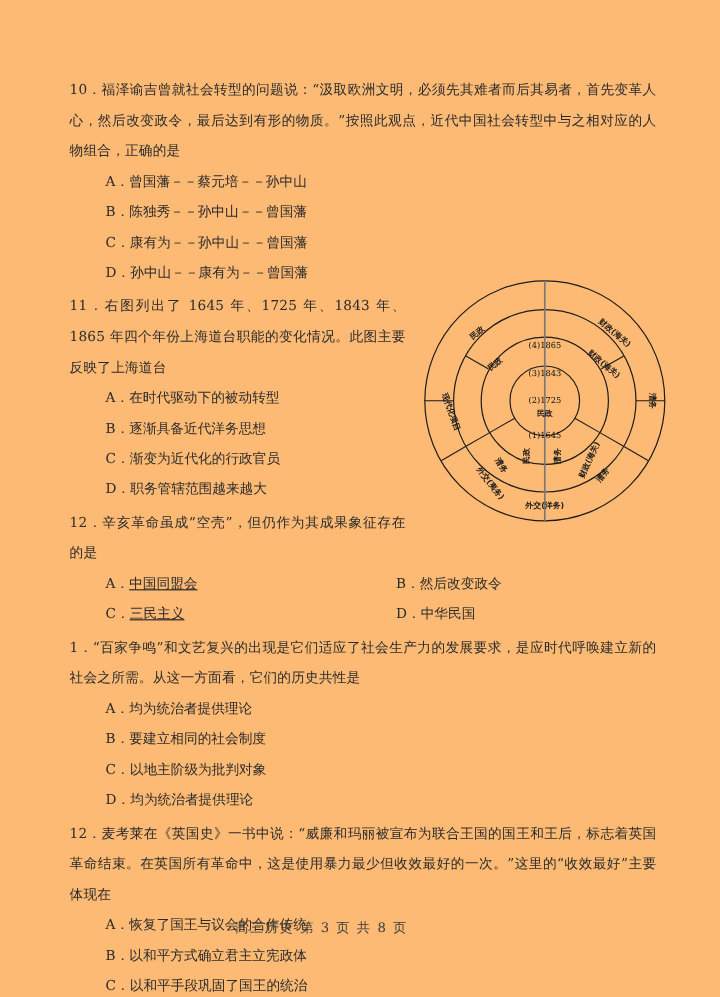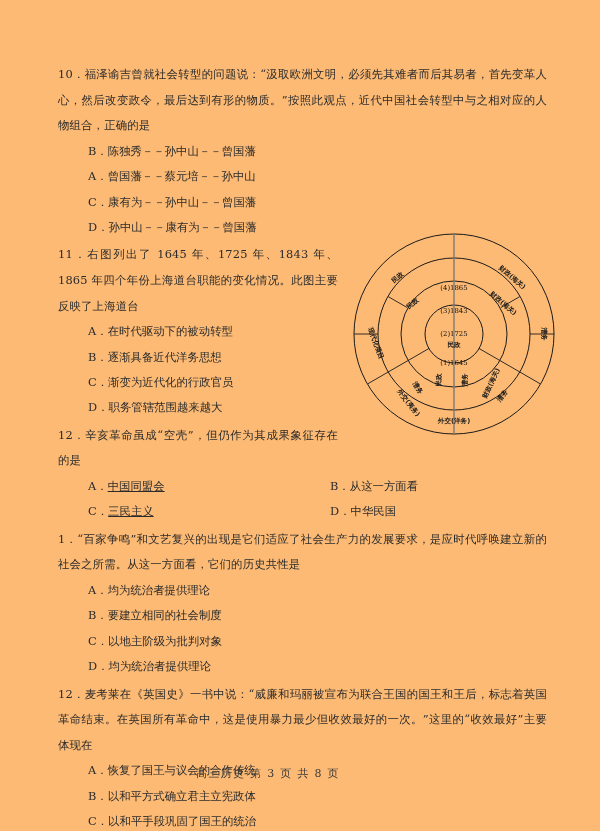--- a/index.html
+++ b/index.html
@@ -109,43 +109,43 @@
 </style>
 </head>
 <body>
 
 <div class="page">
   <div class="content">
 
     <div class="q-block">
       <div class="q-stem">10．福泽谕吉曾就社会转型的问题说：“汲取欧洲文明，必须先其难者而后其易者，首先变革人心，然后改变政令，最后达到有形的物质。”按照此观点，近代中国社会转型中与之相对应的人物组合，正确的是</div>
       <div class="opts">
+        <div class="opt"><span class="lbl">A．</span><span>曾国藩－－蔡元培－－孙中山</span></div>
         <div class="opt"><span class="lbl">B．</span><span>陈独秀－－孙中山－－曾国藩</span></div>
-        <div class="opt"><span class="lbl">A．</span><span>曾国藩－－蔡元培－－孙中山</span></div>
         <div class="opt"><span class="lbl">C．</span><span>康有为－－孙中山－－曾国藩</span></div>
         <div class="opt"><span class="lbl">D．</span><span>孙中山－－康有为－－曾国藩</span></div>
       </div>
     </div>
 
     <div class="q-block">
       <div class="q-stem narrow">11．右图列出了 1645 年、1725 年、1843 年、1865 年四个年份上海道台职能的变化情况。此图主要反映了上海道台</div>
       <div class="opts">
         <div class="opt"><span class="lbl">A．</span><span>在时代驱动下的被动转型</span></div>
         <div class="opt"><span class="lbl">B．</span><span>逐渐具备近代洋务思想</span></div>
         <div class="opt"><span class="lbl">C．</span><span>渐变为近代化的行政官员</span></div>
         <div class="opt"><span class="lbl">D．</span><span>职务管辖范围越来越大</span></div>
       </div>
     </div>
 
     <div class="q-block">
       <div class="q-stem narrow">12．辛亥革命虽成“空壳”，但仍作为其成果象征存在的是</div>
       <div class="opts two-col">
         <div class="row">
           <div class="opt"><span class="lbl">A．</span><span>中国同盟会</span></div>
-          <div class="opt"><span class="lbl">B．</span><span>从这一方面看</span></div>
+          <div class="opt"><span class="lbl">B．</span><span>然后改变政令</span></div>
         </div>
         <div class="row">
           <div class="opt"><span class="lbl">C．</span><span>三民主义</span></div>
           <div class="opt"><span class="lbl">D．</span><span>中华民国</span></div>
         </div>
       </div>
     </div>
 
     <div class="q-block">
       <div class="q-stem">1．“百家争鸣”和文艺复兴的出现是它们适应了社会生产力的发展要求，是应时代呼唤建立新的社会之所需。从这一方面看，它们的历史共性是</div>

